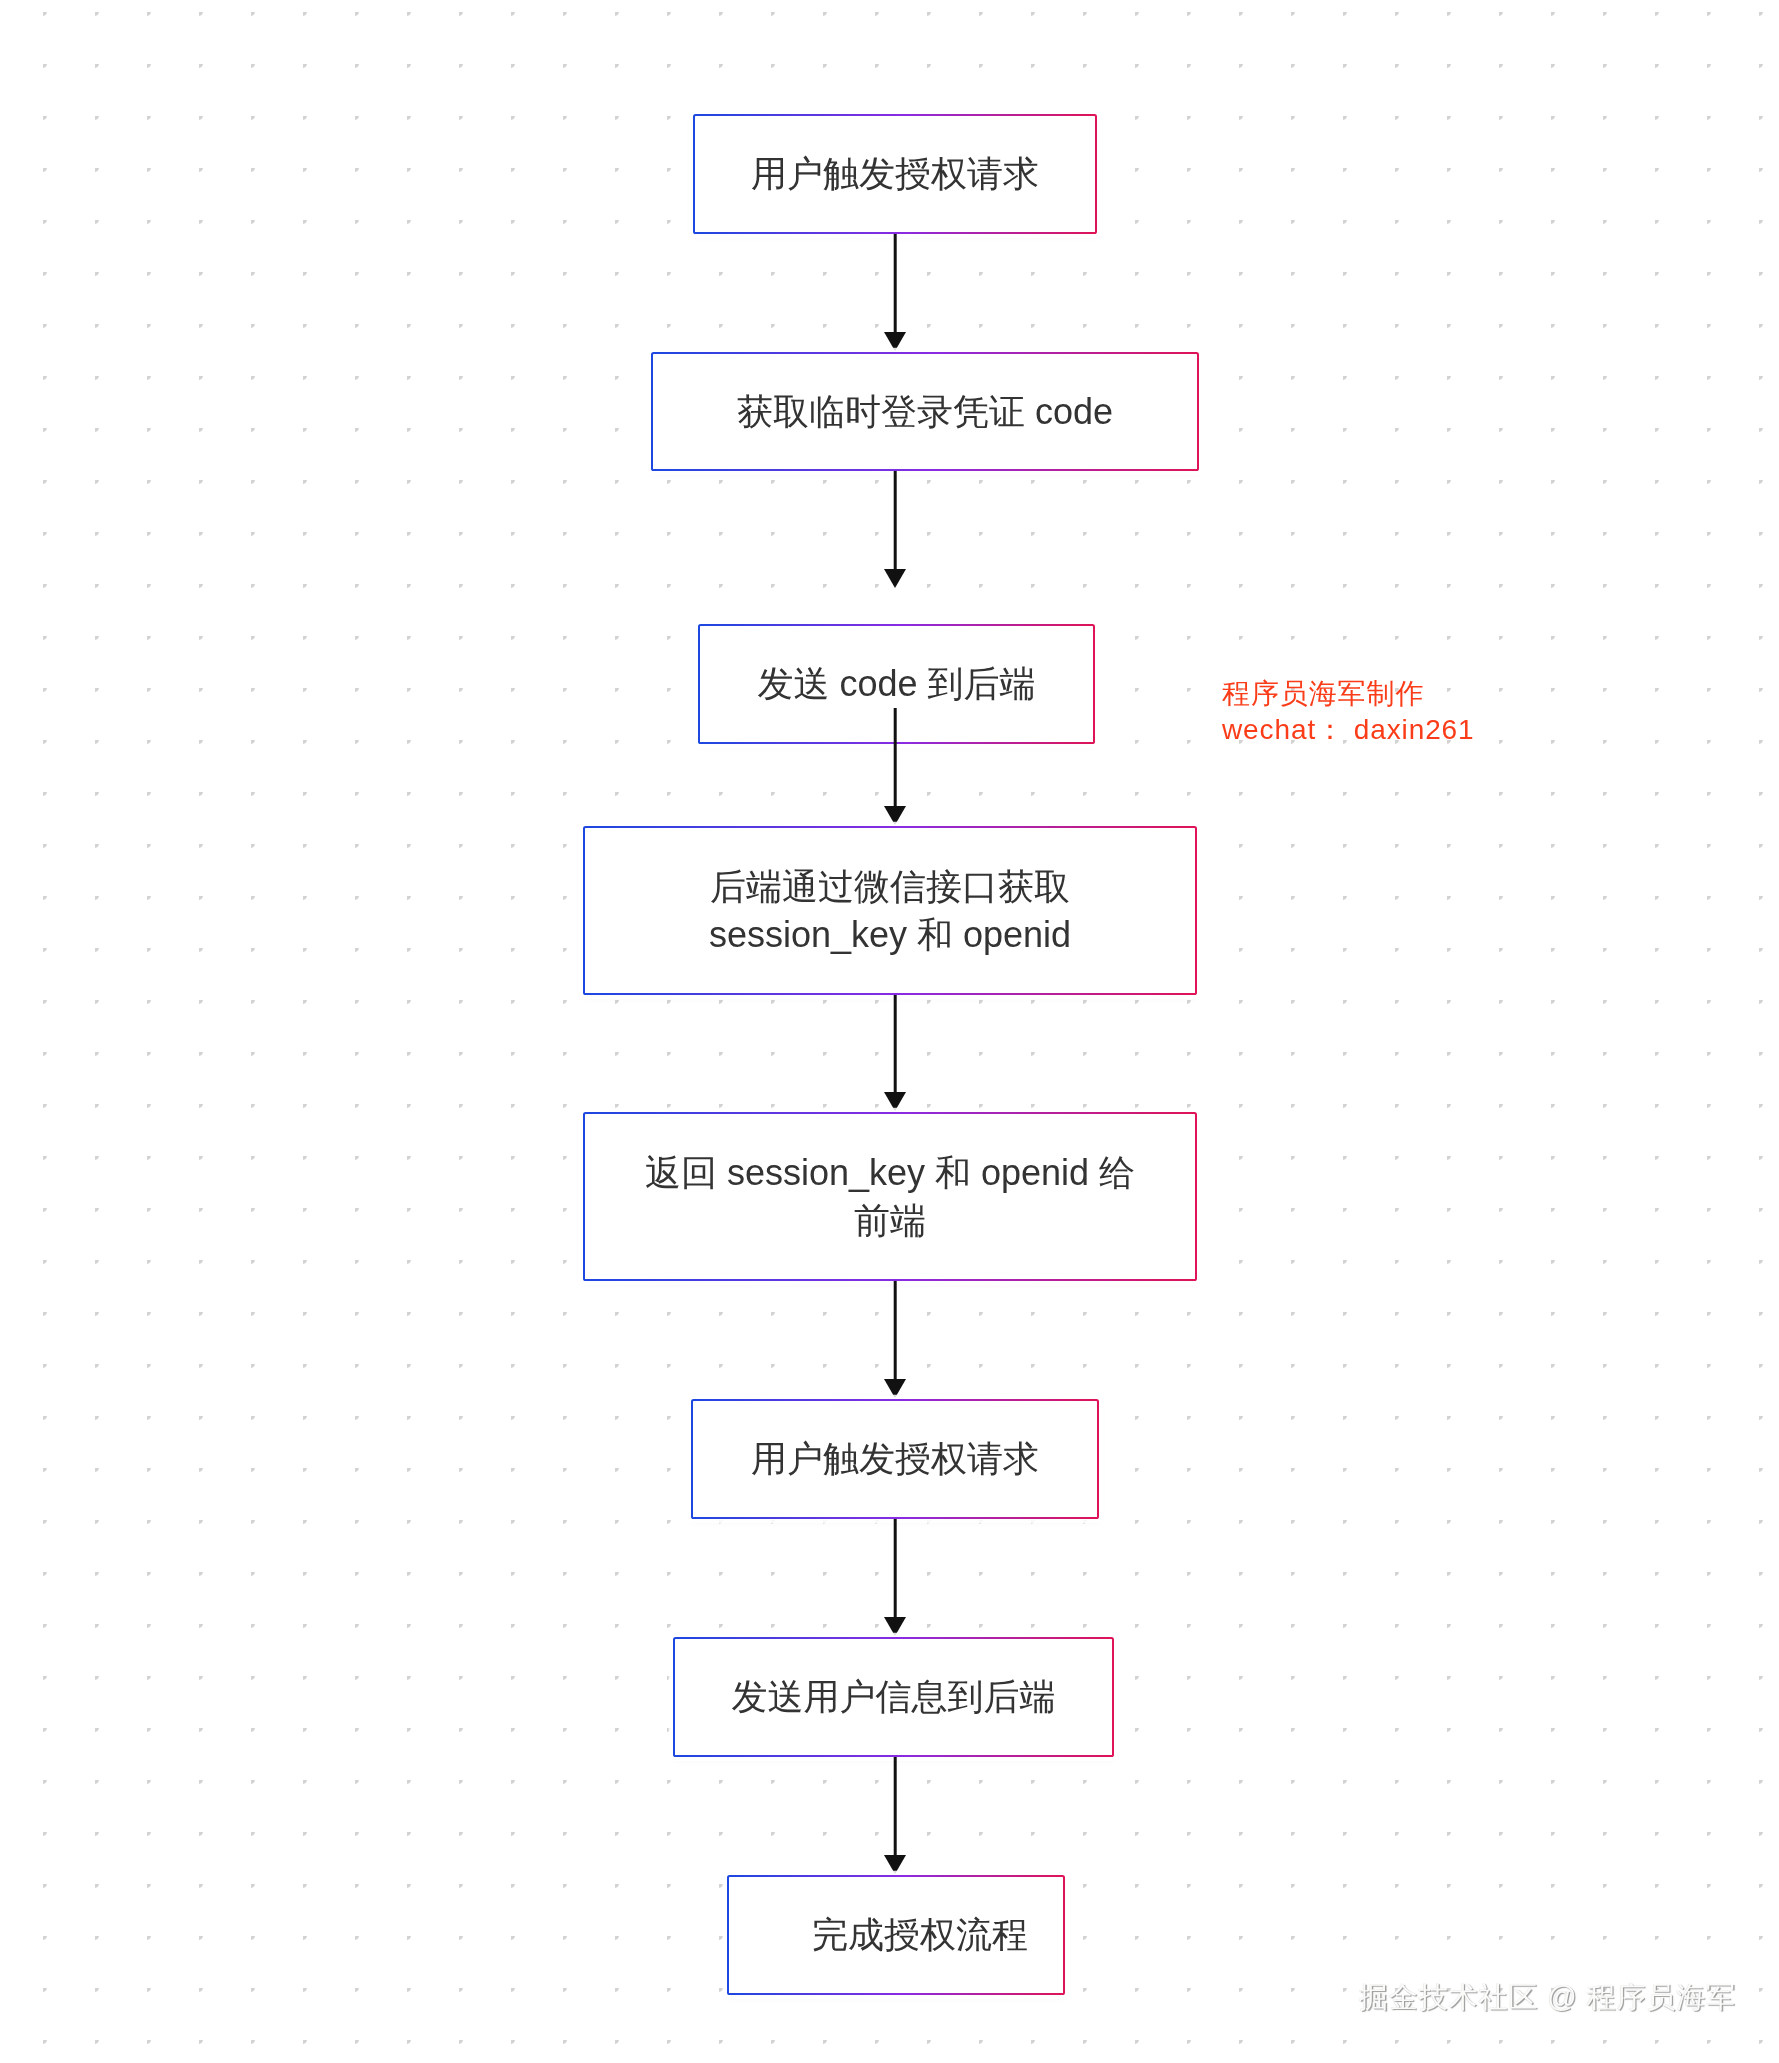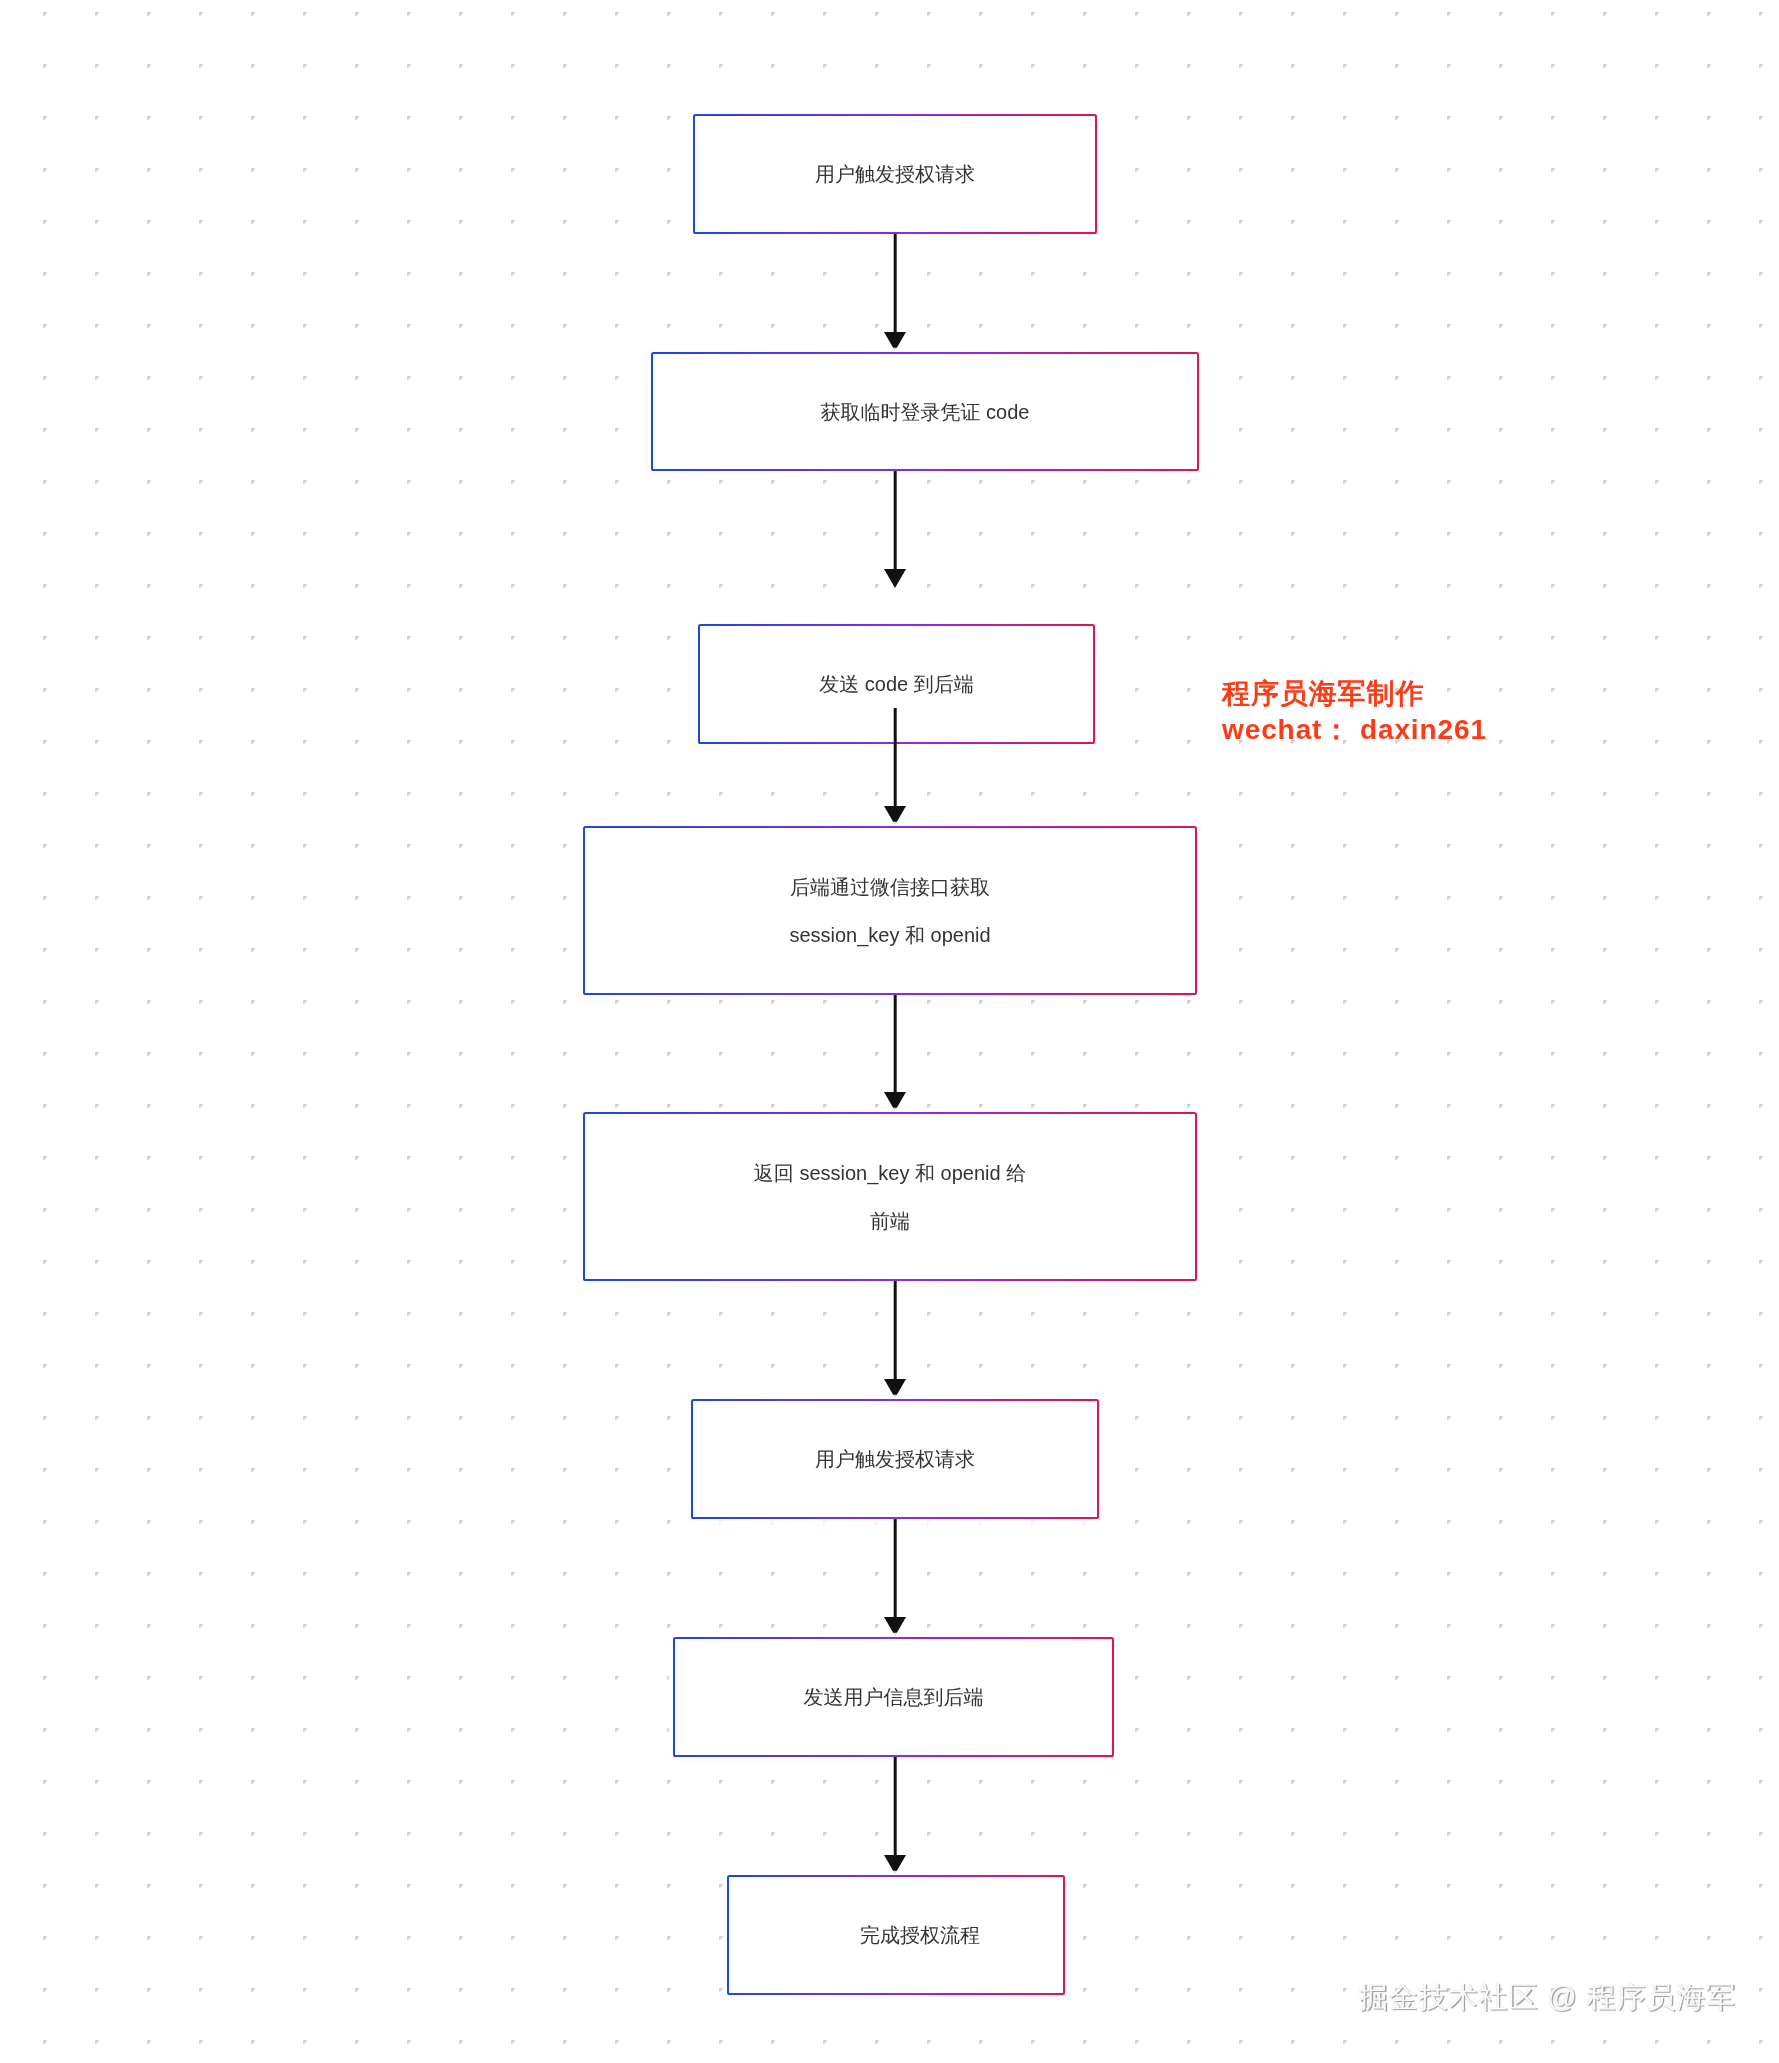--- a/index.html
+++ b/index.html
@@ -19,21 +19,21 @@
     background-position: 43px 12px;
   }
   .node {
     position: absolute;
     display: flex;
     align-items: center;
     justify-content: center;
     text-align: center;
     box-sizing: border-box;
     color: #333333;
-    font-size: 20px;
+    font-size: 36px;
     line-height: 48px;
     white-space: pre-line;
     border: 2.6px solid transparent;
     border-radius: 2.6px;
     background:
       linear-gradient(#ffffff, #ffffff) padding-box,
       linear-gradient(to right, #1c48e0, #8a2be2 52%, #e01356) border-box;
     box-shadow: 0 0 0 4.3px rgba(255,255,255,0.85), 0 1.7px 8.6px rgba(0,0,0,0.05);
   }
   .n1 { left: 693px; top: 114px;  width: 404px; height: 120px; }
@@ -79,21 +79,20 @@
   .a7 { top: 1757px; height: 117px; }
 
   .annotation {
     position: absolute;
     left: 1222px;
     top: 676px;
     color: #fa3c18;
     font-size: 28px;
     line-height: 36px;
     letter-spacing: 0.9px;
-    font-weight: bold;
   }
   .watermark {
     position: absolute;
     right: 43px;
     bottom: 45px;
     font-size: 29px;
     letter-spacing: 0.9px;
     color: #fbfbf9;
     text-shadow: 1.3px 1.3px 0.9px rgba(138,138,136,0.85), -0.4px -0.4px 0.9px rgba(220,220,218,0.9);
   }

